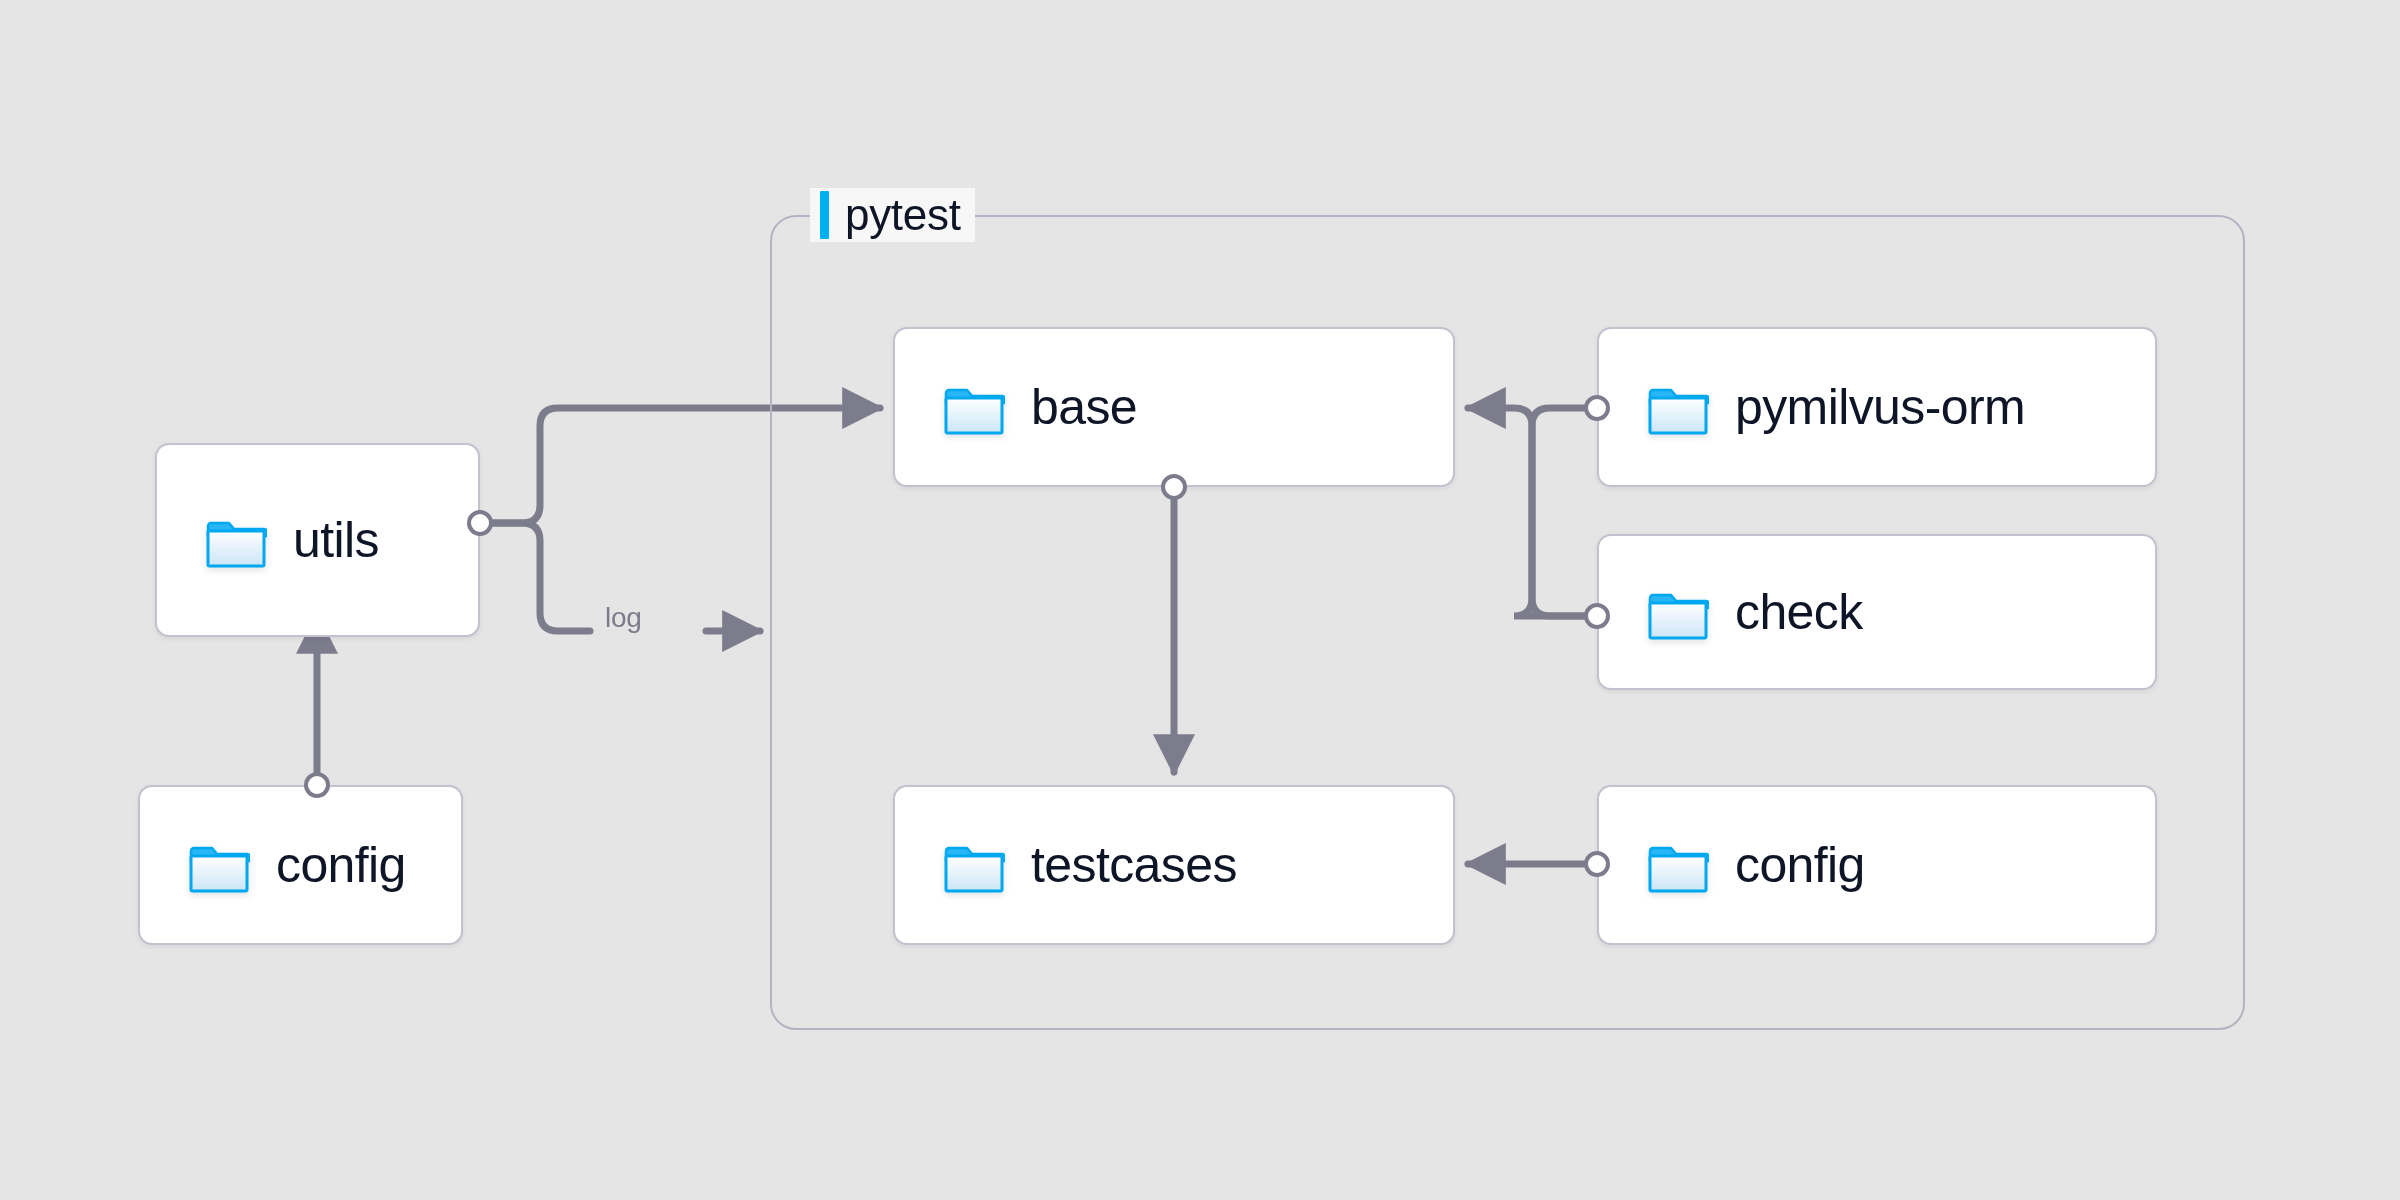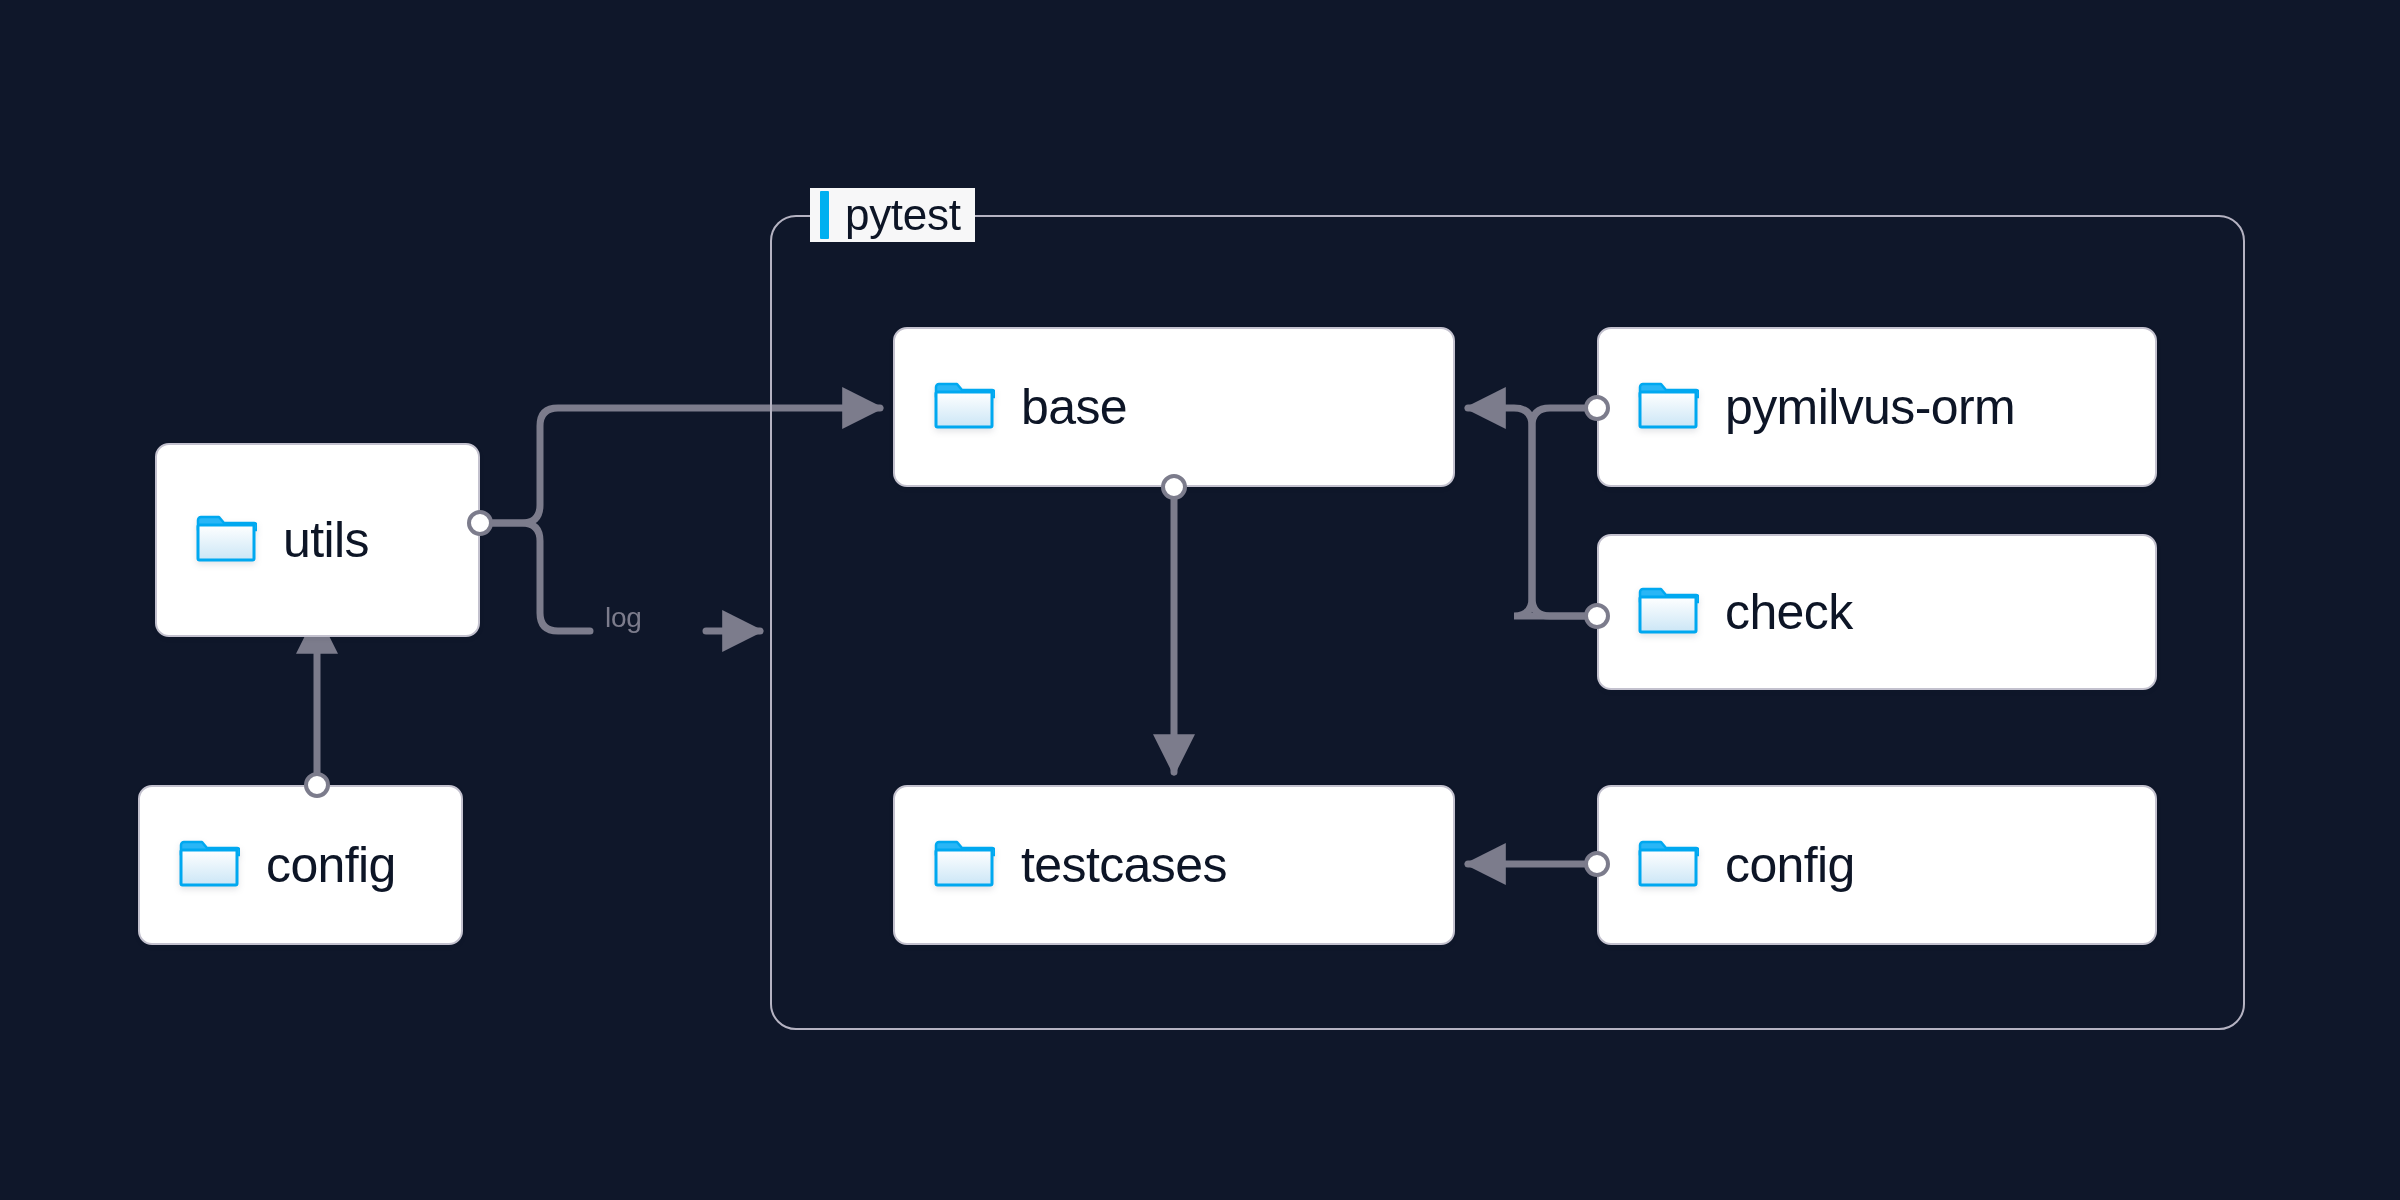--- a/index.html
+++ b/index.html
@@ -7,21 +7,21 @@
     padding: 0;
     background: #f7f7f8;
   }
   body {
     font-family: "Liberation Sans", sans-serif;
   }
   #canvas {
     position: relative;
     width: 2400px;
     height: 1200px;
-    background: #0f172a;
+    background: #e5e5e5;
     overflow: hidden;
   }
   #edges {
     position: absolute;
     left: 0;
     top: 0;
     width: 2400px;
     height: 1200px;
     pointer-events: none;
   }
@@ -60,23 +60,23 @@
     background: #ffffff;
     border: 2px solid #c3c1ce;
     border-radius: 14px;
     box-sizing: border-box;
     display: flex;
     align-items: center;
     box-shadow: 0 2px 5px rgba(20, 22, 40, 0.07);
   }
   .node-inner {
     display: flex;
-    align-items: flex-start;
+    align-items: flex-end;
     gap: 26px;
-    padding-left: 38px;
+    padding-left: 48px;
   }
   .folder-icon {
     width: 62px;
     height: 52px;
     flex: 0 0 auto;
     display: block;
     filter: drop-shadow(0 3px 3px rgba(30,40,60,0.13));
   }
   .node-label {
     font-size: 50px;

